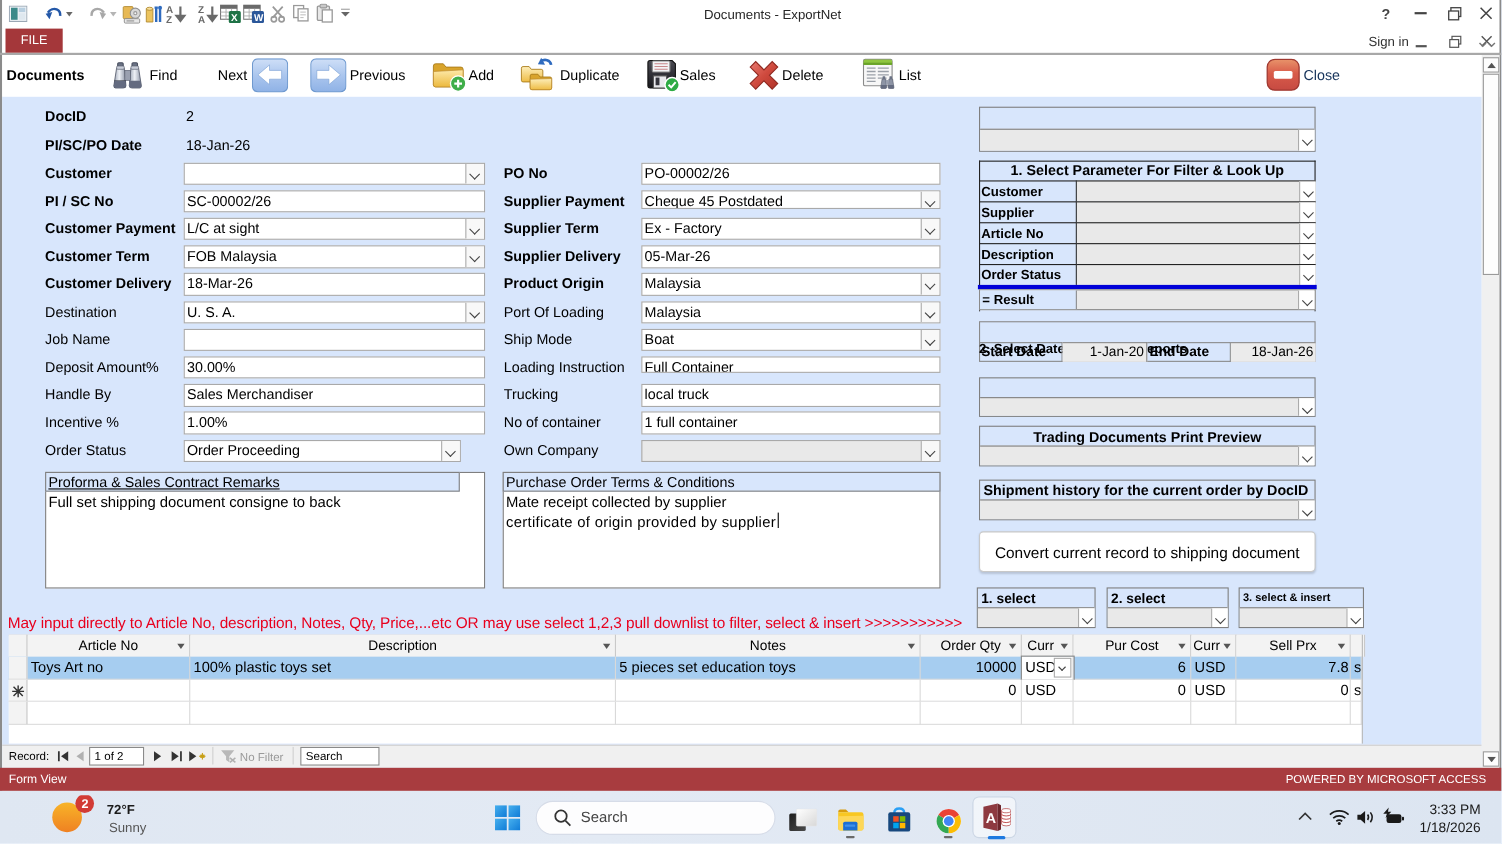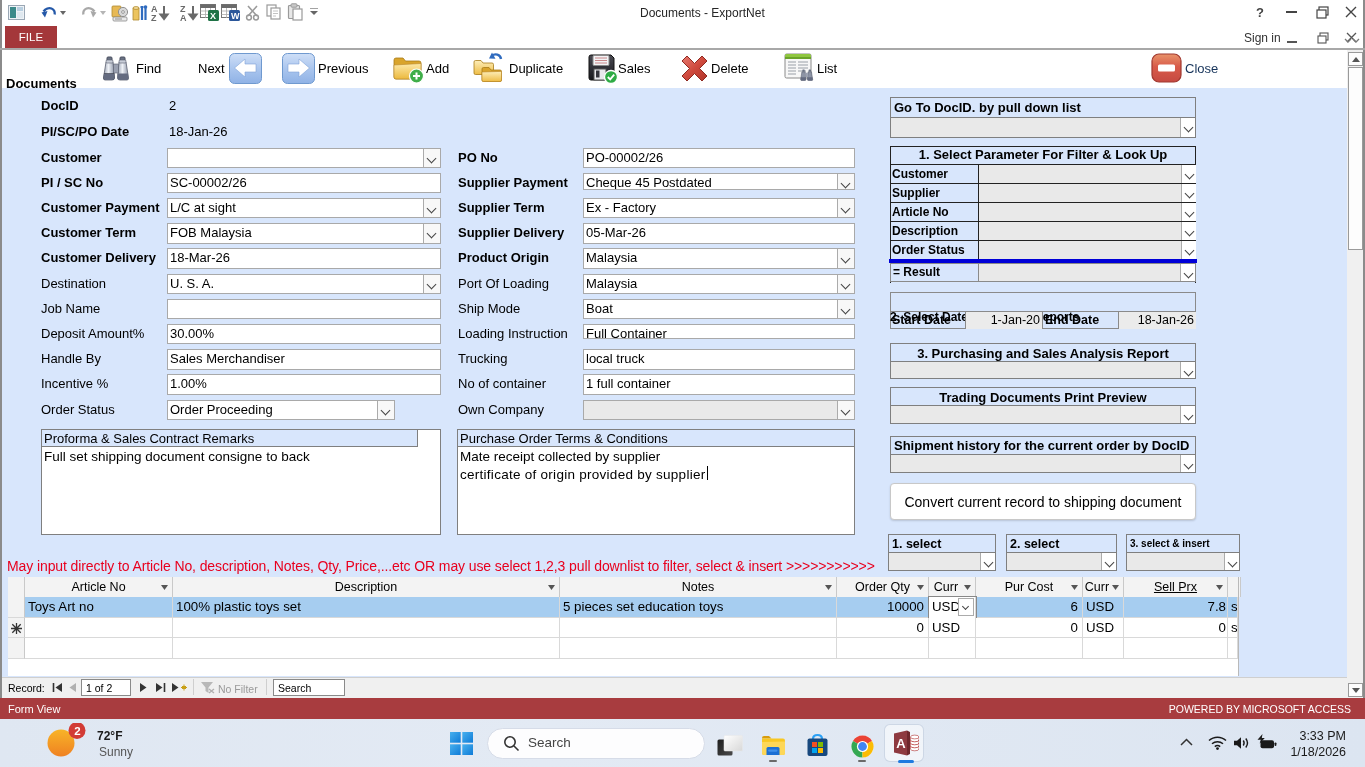--- a/index.html
+++ b/index.html
@@ -118,21 +118,21 @@
     <rect x="1" y="4" width="8" height="7" fill="#fff" stroke="#555" stroke-width="1.1"></rect>
   </svg>
 <svg class="a" style="left:1346px;top:32px;" width="11" height="11">
     <path d="M1 1 L10 10 M10 1 L1 10" stroke="#555" stroke-width="1.3"></path>
   </svg>
 <div class="a" style="left:0;top:48px;width:1365px;height:1.6px;background:#a8a8a8;"></div>
 <svg class="a" style="left:1344px;top:38px;" width="16" height="8">
     <path d="M1 1 L4 4 L7 1 M9 1 L12 4 L15 1" fill="none" stroke="#777" stroke-width="1.3"></path>
   </svg>
 <div class="a" style="left:2px;top:50px;width:1361px;height:38px;background:#fff;"></div>
-<div class="tbtxt b" style="left:6px;top:50px;margin-top:15px;">Documents</div>
+<div class="tbtxt b" style="left:6px;top:50px;">Documents</div>
 <svg class="a" style="left:100px;top:52px;opacity:1.0" width="32.0" height="31.0" viewBox="0 0 32 31">
 <defs>
       <linearGradient id="bg100" x1="0" y1="0" x2="1" y2="0">
         <stop offset="0" stop-color="#9aa2b2"></stop>
         <stop offset="0.45" stop-color="#eef1f6"></stop>
         <stop offset="1" stop-color="#8a92a4"></stop>
       </linearGradient>
     </defs>
 <path d="M6 10 L13 10 L14.5 26 Q14.5 28 12 28 L5 28 Q3.5 28 3.5 26 Z" fill="url(#bg100)" stroke="#5a6070" stroke-width="0.8"></path>
 <path d="M19 10 L26 10 L28.5 26 Q28.5 28 27 28 L20 28 Q17.5 28 17.5 26 Z" fill="url(#bg100)" stroke="#5a6070" stroke-width="0.8"></path>
@@ -273,21 +273,21 @@
 <div class="tb" style="left:167px;top:273.5px;width:274px;height:20.5px;background:#fff;line-height:18.5px;">U. S. A.<span class="cbtn"></span></div>
 <div class="lbl" style="left:41px;top:298.7px;">Job Name</div>
 <div class="tb" style="left:167px;top:298.7px;width:274px;height:20.5px;background:#fff;line-height:18.5px;"></div>
 <div class="lbl" style="left:41px;top:323.9px;">Deposit Amount%</div>
 <div class="tb" style="left:167px;top:323.9px;width:274px;height:20.5px;background:#fff;line-height:18.5px;">30.00%</div>
 <div class="lbl" style="left:41px;top:349.1px;">Handle By</div>
 <div class="tb" style="left:167px;top:349.1px;width:274px;height:20.5px;background:#fff;line-height:18.5px;">Sales Merchandiser</div>
 <div class="lbl" style="left:41px;top:374.3px;">Incentive %</div>
 <div class="tb" style="left:167px;top:374.3px;width:274px;height:20.5px;background:#fff;line-height:18.5px;">1.00%</div>
 <div class="lbl" style="left:41px;top:399.5px;">Order Status</div>
-<div class="tb" style="left:167px;top:399.5px;width:228px;height:20.5px;background:#fff;line-height:18.5px;">Order Proceeding<span class="cbtn"></span></div>
+<div class="tb" style="left:167px;top:399.5px;width:252px;height:20.5px;background:#fff;line-height:18.5px;">Order Proceeding<span class="cbtn"></span></div>
 <div class="lbl b" style="left:458px;top:147.5px;">PO No</div>
 <div class="tb" style="left:583px;top:147.5px;width:272px;height:20.5px;background:#fff;line-height:18.5px;">PO-00002/26</div>
 <div class="lbl b" style="left:458px;top:172.7px;">Supplier Payment</div>
 <div class="tb" style="left:583px;top:172.7px;width:272px;height:17px;background:#fff;line-height:18.5px;">Cheque 45 Postdated<span class="cbtn"></span></div>
 <div class="lbl b" style="left:458px;top:197.9px;">Supplier Term</div>
 <div class="tb" style="left:583px;top:197.9px;width:272px;height:20.5px;background:#fff;line-height:18.5px;">Ex - Factory<span class="cbtn"></span></div>
 <div class="lbl b" style="left:458px;top:223.1px;">Supplier Delivery</div>
 <div class="tb" style="left:583px;top:223.1px;width:272px;height:20.5px;background:#fff;line-height:18.5px;">05-Mar-26</div>
 <div class="lbl b" style="left:458px;top:248.3px;">Product Origin</div>
 <div class="tb" style="left:583px;top:248.3px;width:272px;height:20.5px;background:#fff;line-height:18.5px;">Malaysia<span class="cbtn"></span></div>
@@ -299,30 +299,29 @@
 <div class="tb" style="left:583px;top:323.9px;width:272px;height:15px;background:#fff;line-height:18.5px;">Full Container</div>
 <div class="lbl" style="left:458px;top:349.1px;">Trucking</div>
 <div class="tb" style="left:583px;top:349.1px;width:272px;height:20.5px;background:#fff;line-height:18.5px;">local truck</div>
 <div class="lbl" style="left:458px;top:374.3px;text-align:right;">No of container</div>
 <div class="tb" style="left:583px;top:374.3px;width:272px;height:20.5px;background:#fff;line-height:18.5px;">1 full container</div>
 <div class="lbl" style="left:458px;top:399.5px;">Own Company</div>
 <div class="tb" style="left:583px;top:399.5px;width:272px;height:20.5px;background:#e9e9e9;line-height:18.5px;">
     <span class="cbtn"></span>
   </div>
 <div class="a" style="left:41px;top:428.5px;width:400px;height:106px;background:#fff;border:1px solid #7f7f7f;"></div>
-<div class="a" style="left:41px;top:428.5px;width:377px;height:18px;background:#d8e6fc;border:1px solid #7f7f7f;font-size:13px;line-height:17px;padding-left:2px;">Proforma &amp; Sales Contract Remarks</div>
+<div class="a" style="left:41px;top:428.5px;width:377px;height:18px;background:#d8e6fc;border:1px solid #7f7f7f;font-size:13px;line-height:17px;padding-left:2px;text-decoration:underline;">Proforma &amp; Sales Contract Remarks</div>
 <div class="a" style="left:44px;top:448.5px;font-size:13.5px;">Full set shipping document consigne to back</div>
 <div class="a" style="left:457px;top:428.5px;width:398px;height:106px;background:#fff;border:1px solid #7f7f7f;"></div>
 <div class="a" style="left:457px;top:428.5px;width:398px;height:18px;background:#d8e6fc;border:1px solid #7f7f7f;font-size:13px;line-height:17px;padding-left:2px;">Purchase Order Terms &amp; Conditions</div>
 <div class="a" style="left:460px;top:448.5px;font-size:13.5px;">Mate receipt collected by supplier</div>
 <div class="a" style="left:460px;top:466.5px;font-size:13.5px;letter-spacing:0.27px;">certificate of origin provided by supplier</div>
 <div class="a" style="left:707px;top:466px;width:1.3px;height:14px;background:#000;"></div>
 <div class="a" style="left:7px;top:557.5px;font-size:14px;color:#e8001e;letter-spacing:-0.1px;">May input directly to Article No, description, Notes, Qty, Price,...etc OR may use select 1,2,3 pull downlist to filter, select &amp; insert &gt;&gt;&gt;&gt;&gt;&gt;&gt;&gt;&gt;&gt;&gt;</div>
 <div class="rp" style="left:890px;top:97px;width:306px;height:41px;">
-    <div class="rph" style="padding-left:3px;">Go To DocID. by pull down list</div>
     <div class="rpc" style="height:20px;">
       <span class="cbtn" style="width:15px;background:#fff;"></span>
     </div>
   </div>
 <div class="a" style="left:890px;top:146px;width:306px;height:136.5px;border:1px solid #222;border-bottom:none;background:#d8e6fc;"></div>
 <div class="a b" style="left:890px;top:146px;width:306px;font-size:13px;line-height:18px;text-align:center;">1. Select Parameter For Filter &amp; Look Up</div>
 <div class="a" style="left:890px;top:163.5px;width:89px;height:19px;border-top:1px solid #222;border-right:1px solid #222;font-size:12px;font-weight:bold;line-height:18px;padding-left:2px;">Customer</div>
 <div class="a" style="left:979px;top:163.5px;width:217px;height:19px;border-top:1px solid #222;background:#e9e9e9;">
     <span class="cbtn" style="width:15px;background:#fff;"></span>
   </div>
@@ -347,21 +346,20 @@
     <div style="position:absolute;left:0;top:0;width:88px;height:100%;background:#d8e6fc;border-right:1px solid #8a8a8a;font-size:12px;font-weight:bold;line-height:17px;padding-left:2px;">= Result</div>
     <span class="cbtn" style="width:15px;background:#fff;"></span>
   </div>
 <div class="a" style="left:890px;top:292.3px;width:306px;height:36.3px;border:1px solid #8a8a8a;background:#d8e6fc;"></div>
 <div class="a b" style="left:890px;top:292.3px;width:306px;font-size:12px;line-height:19px;text-align:left;margin-top:16px;">2. Select Date Range For  Reports</div>
 <div class="a" style="left:890px;top:311.2px;width:76px;height:17.4px;border-top:1px solid #8a8a8a;border-right:1px solid #8a8a8a;font-size:12.5px;font-weight:bold;line-height:16px;padding-left:2px;">Start Date</div>
 <div class="a" style="left:966px;top:311.2px;width:77px;height:17.4px;border-top:1px solid #8a8a8a;border-right:1px solid #8a8a8a;font-size:12.5px;line-height:16px;text-align:right;padding-right:2px;background:#ebebeb;">1-Jan-20</div>
 <div class="a" style="left:1043px;top:311.2px;width:76px;height:17.4px;border-top:1px solid #8a8a8a;border-right:1px solid #8a8a8a;font-size:12.5px;font-weight:bold;line-height:16px;padding-left:2px;">End Date</div>
 <div class="a" style="left:1119px;top:311.2px;width:77px;height:17.4px;border-top:1px solid #8a8a8a;font-size:12.5px;line-height:16px;text-align:right;padding-right:2px;background:#ebebeb;">18-Jan-26</div>
 <div class="rp" style="left:890px;top:343px;width:306px;height:36px;">
-    <div class="rph" style="text-align:center;line-height:19px;">3. Purchasing and Sales Analysis Report</div>
     <div class="rpc" style="height:17px;">
       <span class="cbtn" style="width:15px;background:#fff;"></span>
     </div>
   </div>
 <div class="rp" style="left:890px;top:386.5px;width:306px;height:37px;">
     <div class="rph" style="text-align:center;line-height:19px;">Trading Documents Print Preview</div>
     <div class="rpc" style="height:18px;">
       <span class="cbtn" style="width:15px;background:#fff;"></span>
     </div>
   </div>
@@ -405,21 +403,21 @@
     </svg></div>
 <div class="ghead" style="left:929px;top:577px;width:47px;height:20px;padding-right:12px;">Curr<svg width="7" height="5" style="position:absolute;right:4px;top:8px;">
       <path d="M0 0 L7 0 L3.5 5 Z" fill="#555"></path>
     </svg></div>
 <div class="ghead" style="left:976px;top:577px;width:107px;height:20px;padding-right:0px;">Pur Cost<svg width="7" height="5" style="position:absolute;right:4px;top:8px;">
       <path d="M0 0 L7 0 L3.5 5 Z" fill="#555"></path>
     </svg></div>
 <div class="ghead" style="left:1083px;top:577px;width:41px;height:20px;padding-right:12px;">Curr<svg width="7" height="5" style="position:absolute;right:4px;top:8px;">
       <path d="M0 0 L7 0 L3.5 5 Z" fill="#555"></path>
     </svg></div>
-<div class="ghead" style="left:1124px;top:577px;width:104px;height:36px;padding-right:0px;text-decoration:underline;">Sell Prx<svg width="7" height="5" style="position:absolute;right:4px;top:8px;">
+<div class="ghead" style="left:1124px;top:577px;width:104px;height:36px;padding-right:0px;">Sell Prx<svg width="7" height="5" style="position:absolute;right:4px;top:8px;">
       <path d="M0 0 L7 0 L3.5 5 Z" fill="#555"></path>
     </svg></div>
 <div class="ghead" style="left:1228px;top:577px;width:10px;height:20px;padding-right:12px;"></div>
 <div class="ghead" style="left:8px;top:577px;width:17px;height:20px;"></div>
 <div class="a" style="left:8px;top:597px;width:1230px;height:20.5px;background:#a6cdf0;border-bottom:1px solid #d9d9d9;"></div>
 <div class="a" style="left:8px;top:597px;width:17px;height:20.5px;background:#f3f3f3;border-right:1px solid #c9c9c9;border-bottom:1px solid #d9d9d9;"></div>
 <div class="gcell" style="left:25px;top:597px;width:148px;height:20.5px;border-right:1px solid #d9d9d9;padding-left:3px;">Toys Art no</div>
 <div class="gcell" style="left:173px;top:597px;width:387px;height:20.5px;border-right:1px solid #d9d9d9;padding-left:3px;">100% plastic toys set</div>
 <div class="gcell" style="left:560px;top:597px;width:277px;height:20.5px;border-right:1px solid #d9d9d9;padding-left:3px;">5 pieces set education toys</div>
 <div class="gcell" style="left:837px;top:597px;width:92px;height:20.5px;border-right:1px solid #d9d9d9;text-align:right;padding-right:4px;">10000</div>

